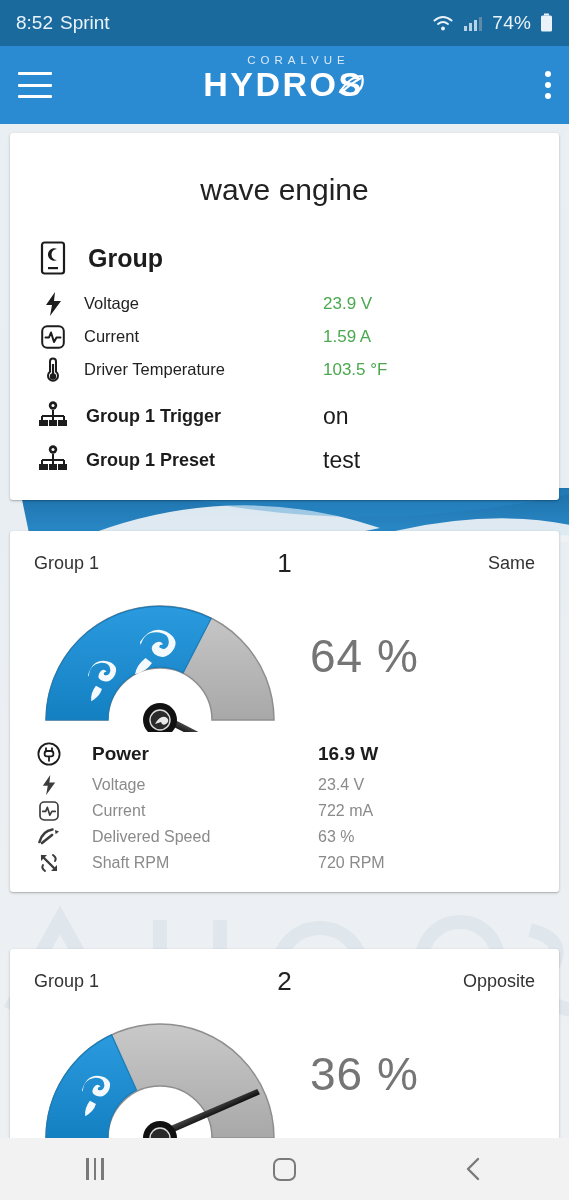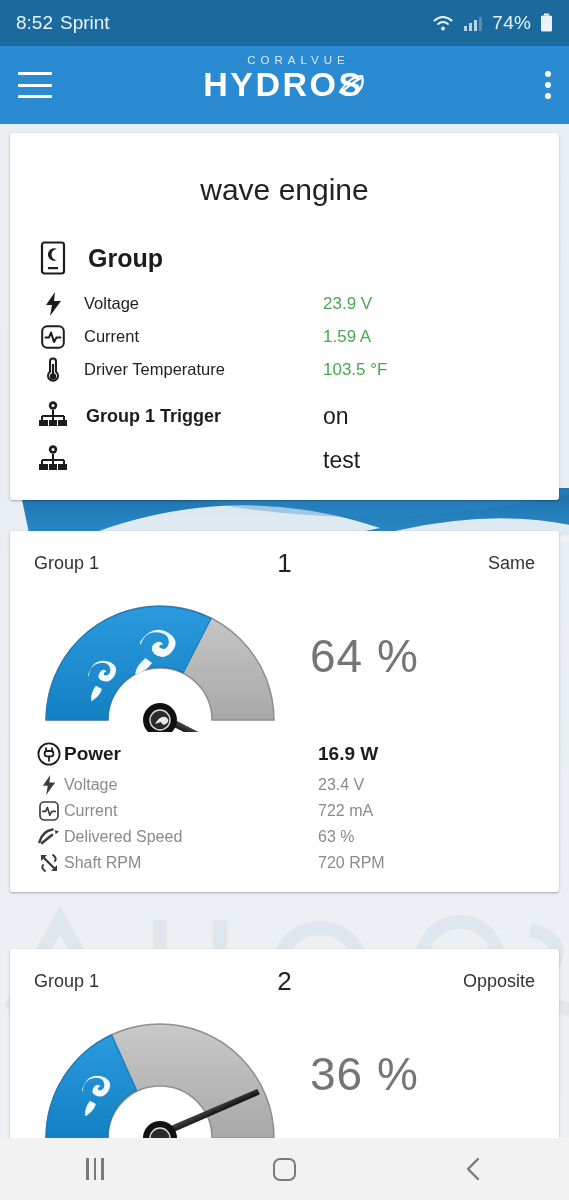--- a/index.html
+++ b/index.html
@@ -108,21 +108,21 @@
 
   
   .gauge-row { display: flex; align-items: center; padding: 6px 0 0; }
   .gauge-box { width: 300px; display: flex; justify-content: center; }
   .pct { font-size: 46px; color: #757575; font-weight: 300; letter-spacing: 1px; }
 
   
   .stats { padding: 4px 24px 4px; }
   .st { display: flex; align-items: center; height: 26px; position: relative; }
   .st .ic { width: 30px; display: flex; justify-content: center; }
-  .st .lbl { margin-left: 0; font-size: 16px; color: #8a8a8a; }
+  .st .lbl { margin-left: 28px; font-size: 16px; color: #8a8a8a; }
   .st .val { position: absolute; left: 284px; font-size: 16px; color: #8a8a8a; }
   .st.head .lbl { color: #1c1c1c; font-size: 19px; font-weight: 700; }
   .st.head .val { color: #1c1c1c; font-size: 19px; font-weight: 700; }
   .st.head { height: 36px; }
 
   
   .navbar {
     position: absolute; left: 0; bottom: 0; width: 569px; height: 62px;
     background: #f2f2f2; display: flex; align-items: center;
     justify-content: space-around;
@@ -292,20 +292,21 @@
     <span class="ic">
       <svg width="30" height="30" viewBox="0 0 30 30">
         <circle cx="15" cy="4.5" r="4.2" fill="#1c1c1c"></circle>
         <circle cx="15" cy="4.5" r="1.5" fill="#fff"></circle>
         <path d="M15 9 V15 M4 15 H26 M4 15 V19 M26 15 V19 M15 15 V19" stroke="#1c1c1c" stroke-width="2" fill="none"></path>
         <rect x="1" y="19" width="9" height="6" fill="#1c1c1c"></rect>
         <rect x="11" y="19" width="8" height="6" fill="#1c1c1c"></rect>
         <rect x="20" y="19" width="9" height="6" fill="#1c1c1c"></rect>
       </svg>
     </span>
+    <span class="lbl">Group 1 Preset</span>
     <span class="val">test</span>
   </div>
 </div>
 
 <div class="card" id="card-g1">
   <div class="g-head-wrap">
     <div class="g-head">
       <span class="left">Group 1</span>
       <span class="mid">1</span>
       <span class="right">Same</span>

